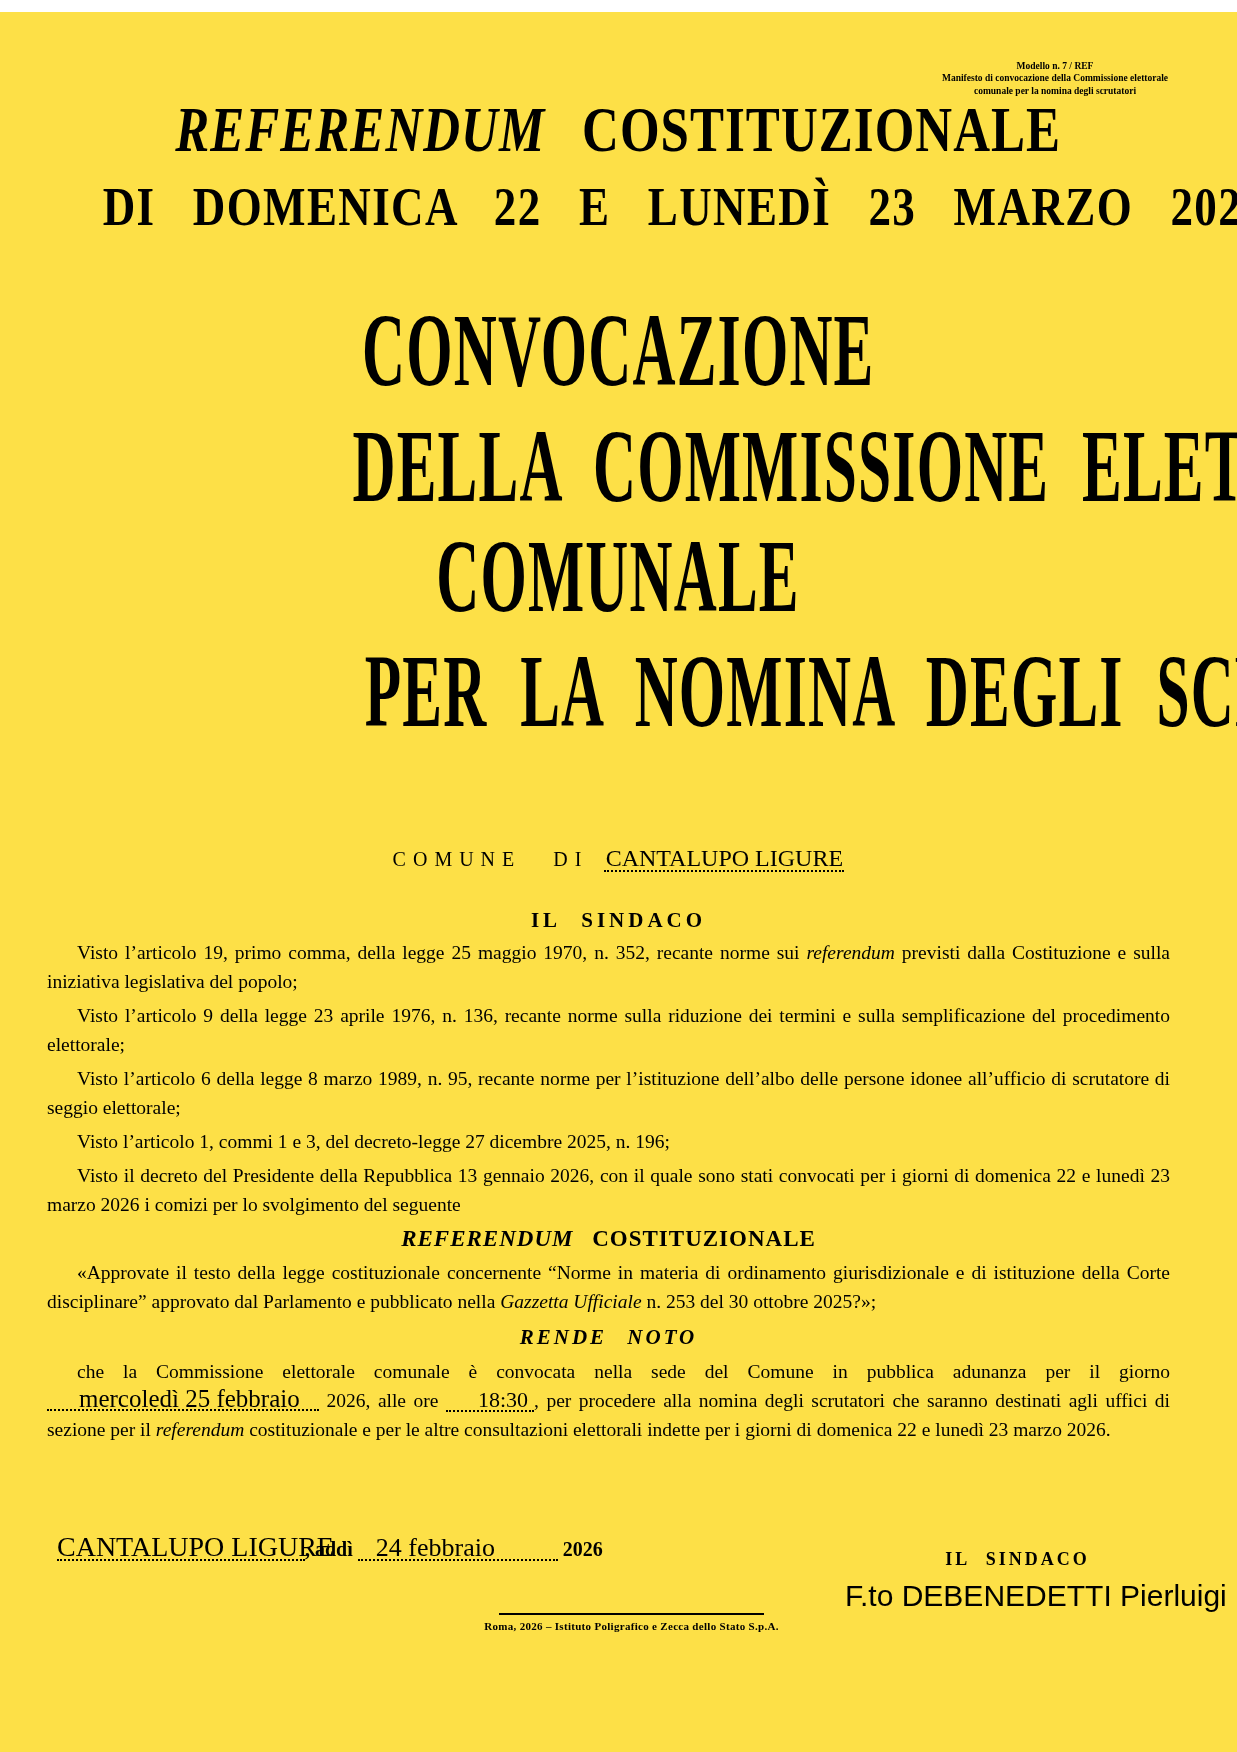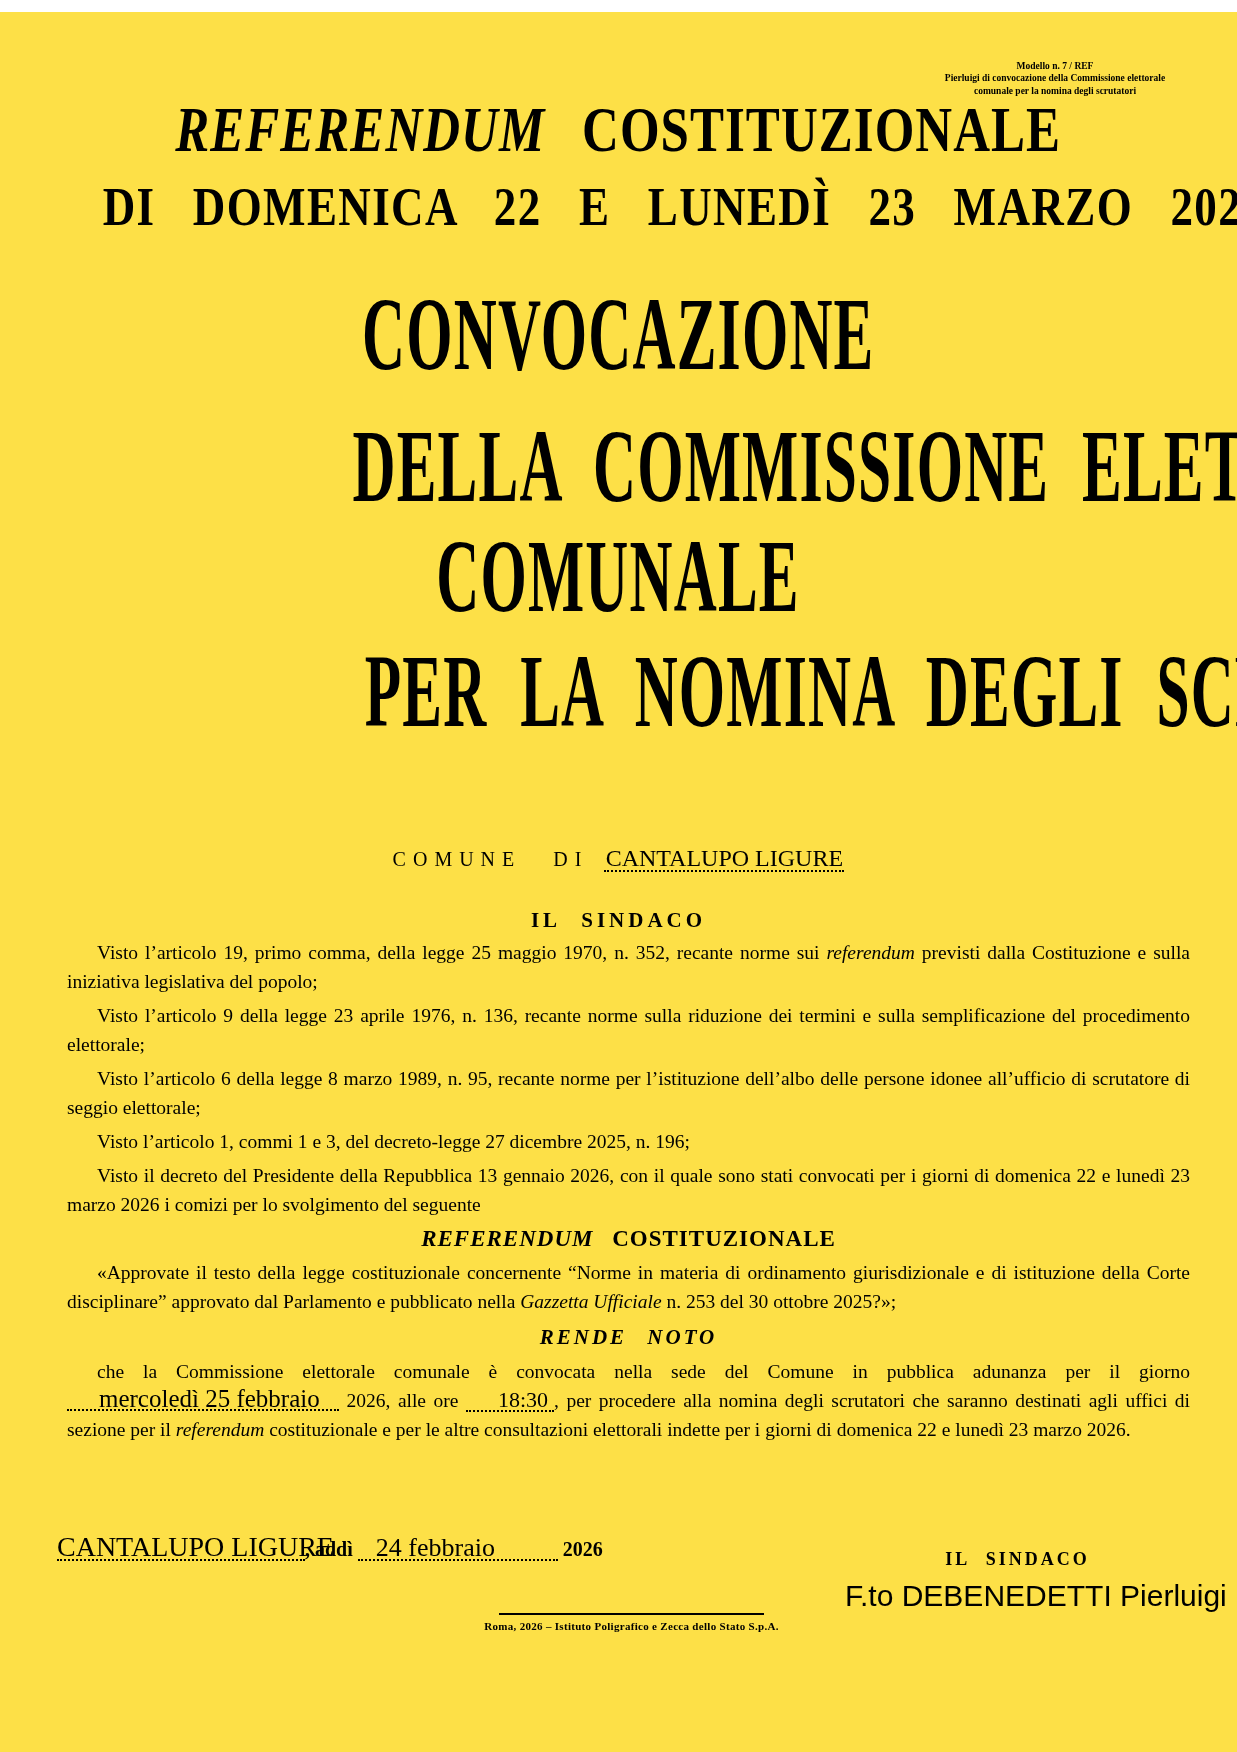--- a/index.html
+++ b/index.html
@@ -21,37 +21,37 @@
   .center-line { position:absolute; left:0; width:100%; text-align:center; white-space:nowrap; }
   .condense { display:inline-block; white-space:nowrap; transform-origin:center; }
 
   .title1 { top:84px; font-size:60px; font-weight:700; }
   .title1 .condense { transform:scale(0.85,1.05); word-spacing:0.45em; letter-spacing:0.02em; }
   .title2 { top:164px; font-size:53px; font-weight:700; }
   .title2 .condense { transform:scale(0.85,1.05); word-spacing:0.55em; letter-spacing:0.03em; }
 
   .headline { font-size:96px; font-weight:700; }
   .headline .condense { transform:scale(0.62,1.08); word-spacing:0.28em; letter-spacing:0.02em; }
-  .hl1 { top:266px; } .hl2 { top:398px; } .hl3 { top:508px; } .hl4 { top:623px; }
+  .hl1 { top:282px; } .hl2 { top:398px; } .hl3 { top:508px; } .hl4 { top:623px; }
 
   
   .comune { top:835px; }
   .comune-label { font-size:20px; letter-spacing:7px; word-spacing:20px; }
   .fill {
     font-family:Liberation Serif, serif;
     border-bottom:2.5px dotted #000;
     display:inline-block; vertical-align:baseline;
   }
   .comune-fill { width:240px; font-size:24px; line-height:22px; text-align:center; margin-left:16px; padding-bottom:1px; }
 
   .heading-sindaco { top:896px; font-size:21px; font-weight:700; letter-spacing:4px; word-spacing:12px; }
 
   
   .body {
-    position:absolute; top:926px; left:67px; width:1123px;
+    position:absolute; top:926px; left:47px; width:1123px;
     font-size:19.5px; line-height:29px; text-align:justify;
   }
   .body p { text-indent:30px; margin-bottom:5px; }
   .heading-ref  { text-align:center; text-indent:0 !important; font-size:23px; font-weight:700; letter-spacing:1px; word-spacing:12px; margin:4px 0 6px; }
   .heading-rende{ text-align:center; text-indent:0 !important; font-size:21px; font-weight:700; letter-spacing:3px; word-spacing:12px; margin:7px 0 9px;font-style:italic; }
 
   .fill-day  { min-width:272px; font-size:25px; line-height:20px; text-align:left; padding:0 8px 0 2px; }
   .fill-time { min-width:88px;  font-size:22px; line-height:20px; text-align:left; padding:0 6px 0 2px; }
 
   
@@ -73,21 +73,21 @@
 
   i { font-style:italic; }
 </style>
 </head>
 <body>
 
 <div class="page">
 
   <div class="fineprint">
     <div>Modello n. 7 / REF</div>
-    <div>Pierluigi di convocazione della Commissione elettorale</div>
+    <div>Manifesto di convocazione della Commissione elettorale</div>
     <div>comunale per la nomina degli scrutatori</div>
   </div>
 
   <div class="center-line title1">
     <span class="condense"><i>REFERENDUM</i> <span>COSTITUZIONALE</span></span>
   </div>
   <div class="center-line title2">
     <span class="condense">DI DOMENICA 22 E LUNEDÌ 23 MARZO 2026</span>
   </div>
 

